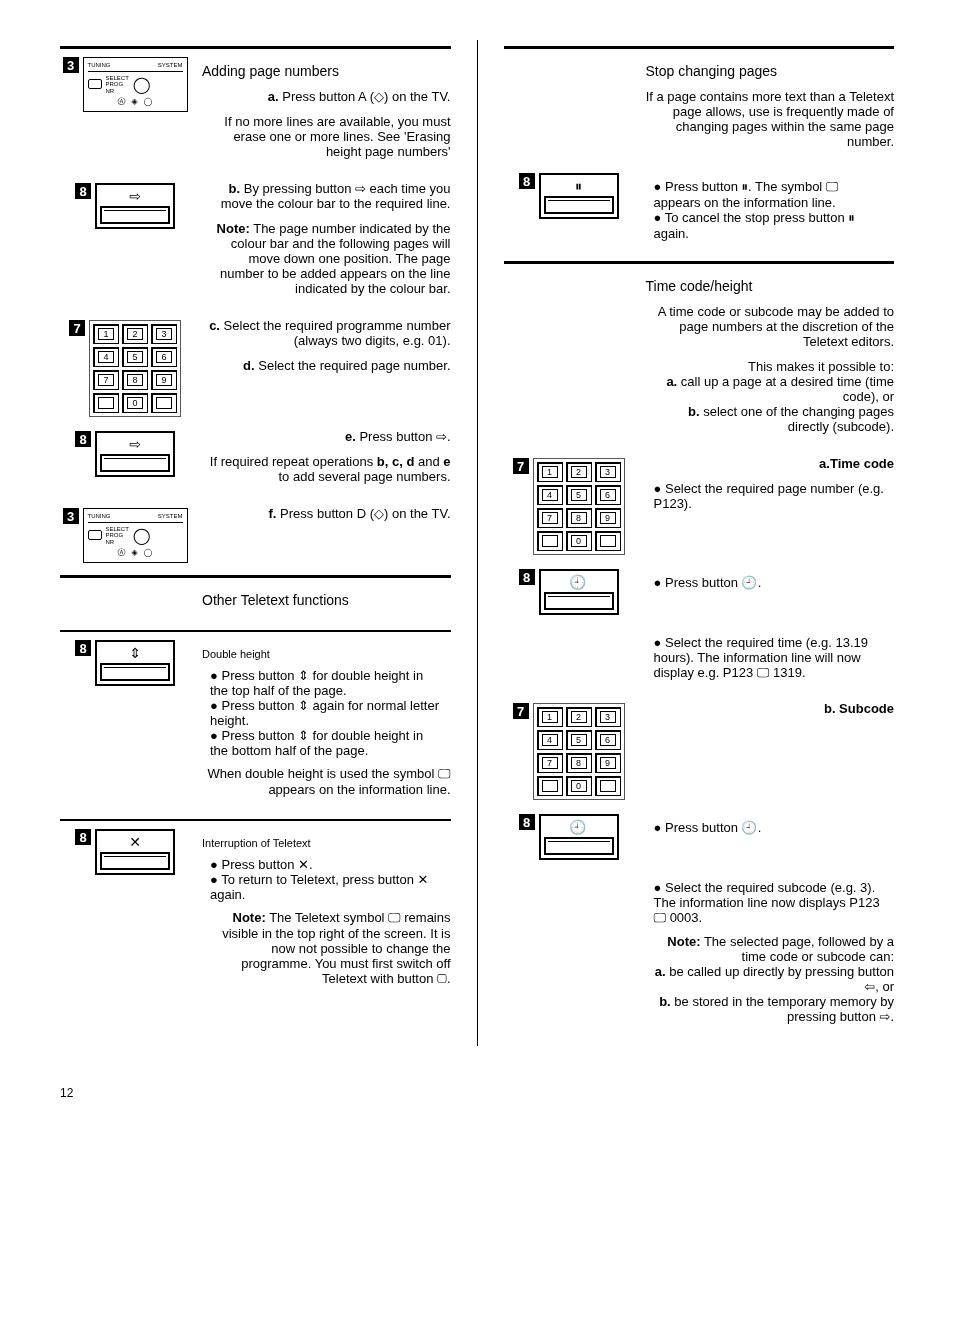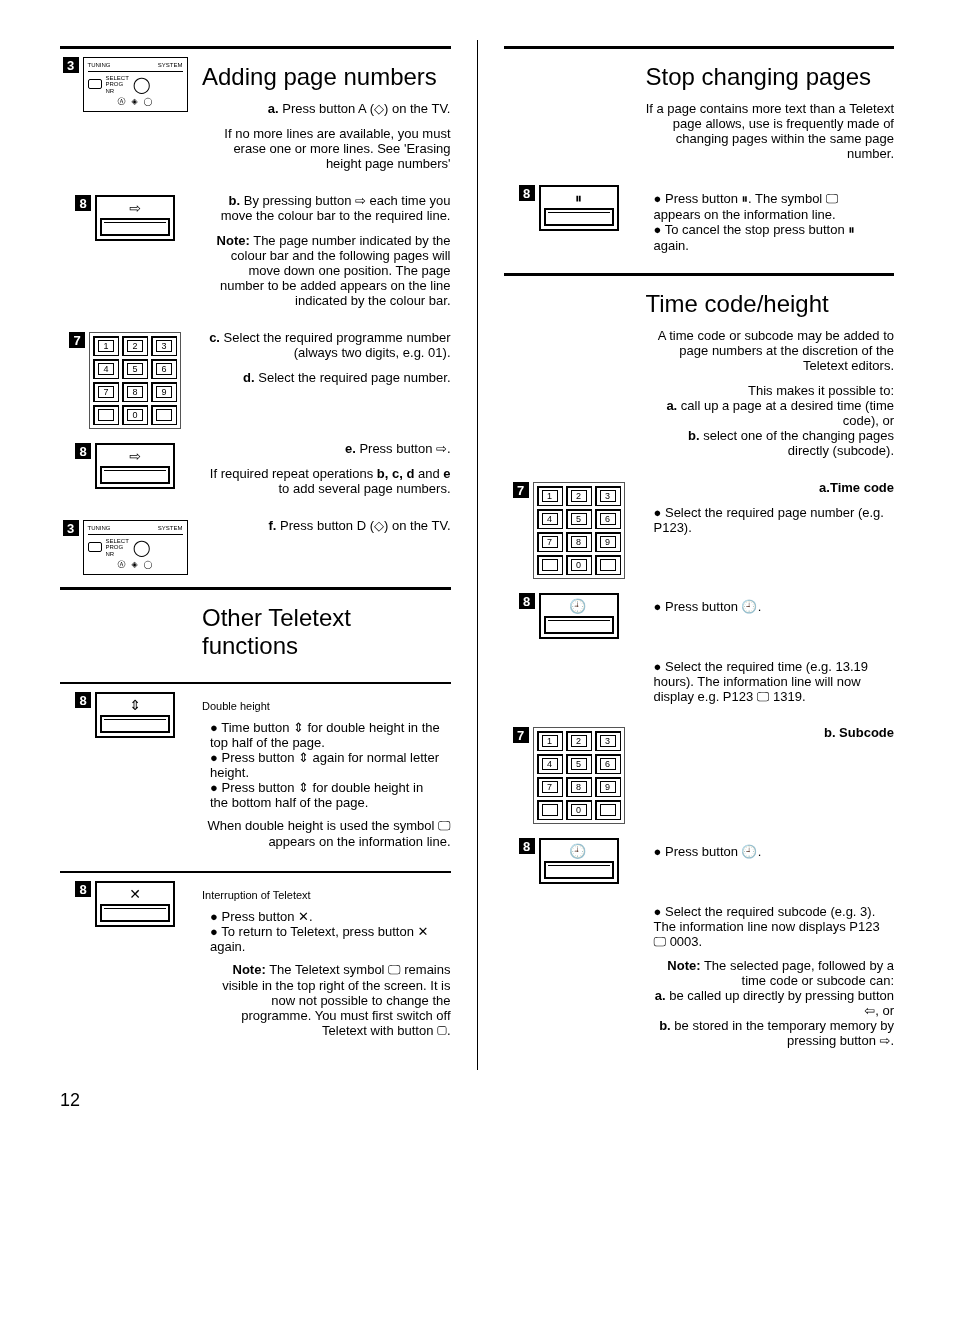--- a/index.html
+++ b/index.html
@@ -19,21 +19,21 @@
   .col {
     flex: 1;
     position: relative;
   }
   .divider {
     width: 1px;
     background: #000;
     margin: 0 6px;
   }
   h2 {
-    font-size: 24px;
+    font-size: 14px;
     font-weight: normal;
     margin: 8px 0 10px 0;
   }
   h3 {
     font-size: 11px;
     font-weight: normal;
     margin: 10px 0 8px 0;
   }
   .hr {
     border: none;
@@ -142,22 +142,22 @@
   .bullets {
     margin: 8px;
     padding: 0;
     list-style: none;
   }
   .bullets li::before {
     content: '● ';
   }
   p { margin: 0 0 10px 0; text-align: right; }
   .page-num {
-    font-size: 18px;
-    margin-top: 20px;
+    font-size: 12px;
+    margin-top: 40px;
   }
   .bold { font-weight: bold; }
   .sym { font-family: Arial; }
 </style>
 </head>
 <body>
 
 <div class="columns">
 
   <div class="col">
@@ -325,21 +325,21 @@
           <span class="step-badge">8</span>
           <span class="screen-box">
             <div class="screen-top sym">⇕</div>
             <div class="screen-disp"></div>
           </span>
         </span>
       </div>
       <div class="text-col">
         <h3>Double height</h3>
         <ul class="bullets">
-          <li>Time button ⇕ for double height in the top half of the page.</li>
+          <li>Press button ⇕ for double height in the top half of the page.</li>
           <li>Press button ⇕ again for normal letter height.</li>
           <li>Press button ⇕ for double height in the bottom half of the page.</li>
         </ul>
         <p>When double height is used the symbol 🖵 appears on the information line.</p>
       </div>
     </div>
 
     <hr class="hr-thin">
 
     <div class="row">

